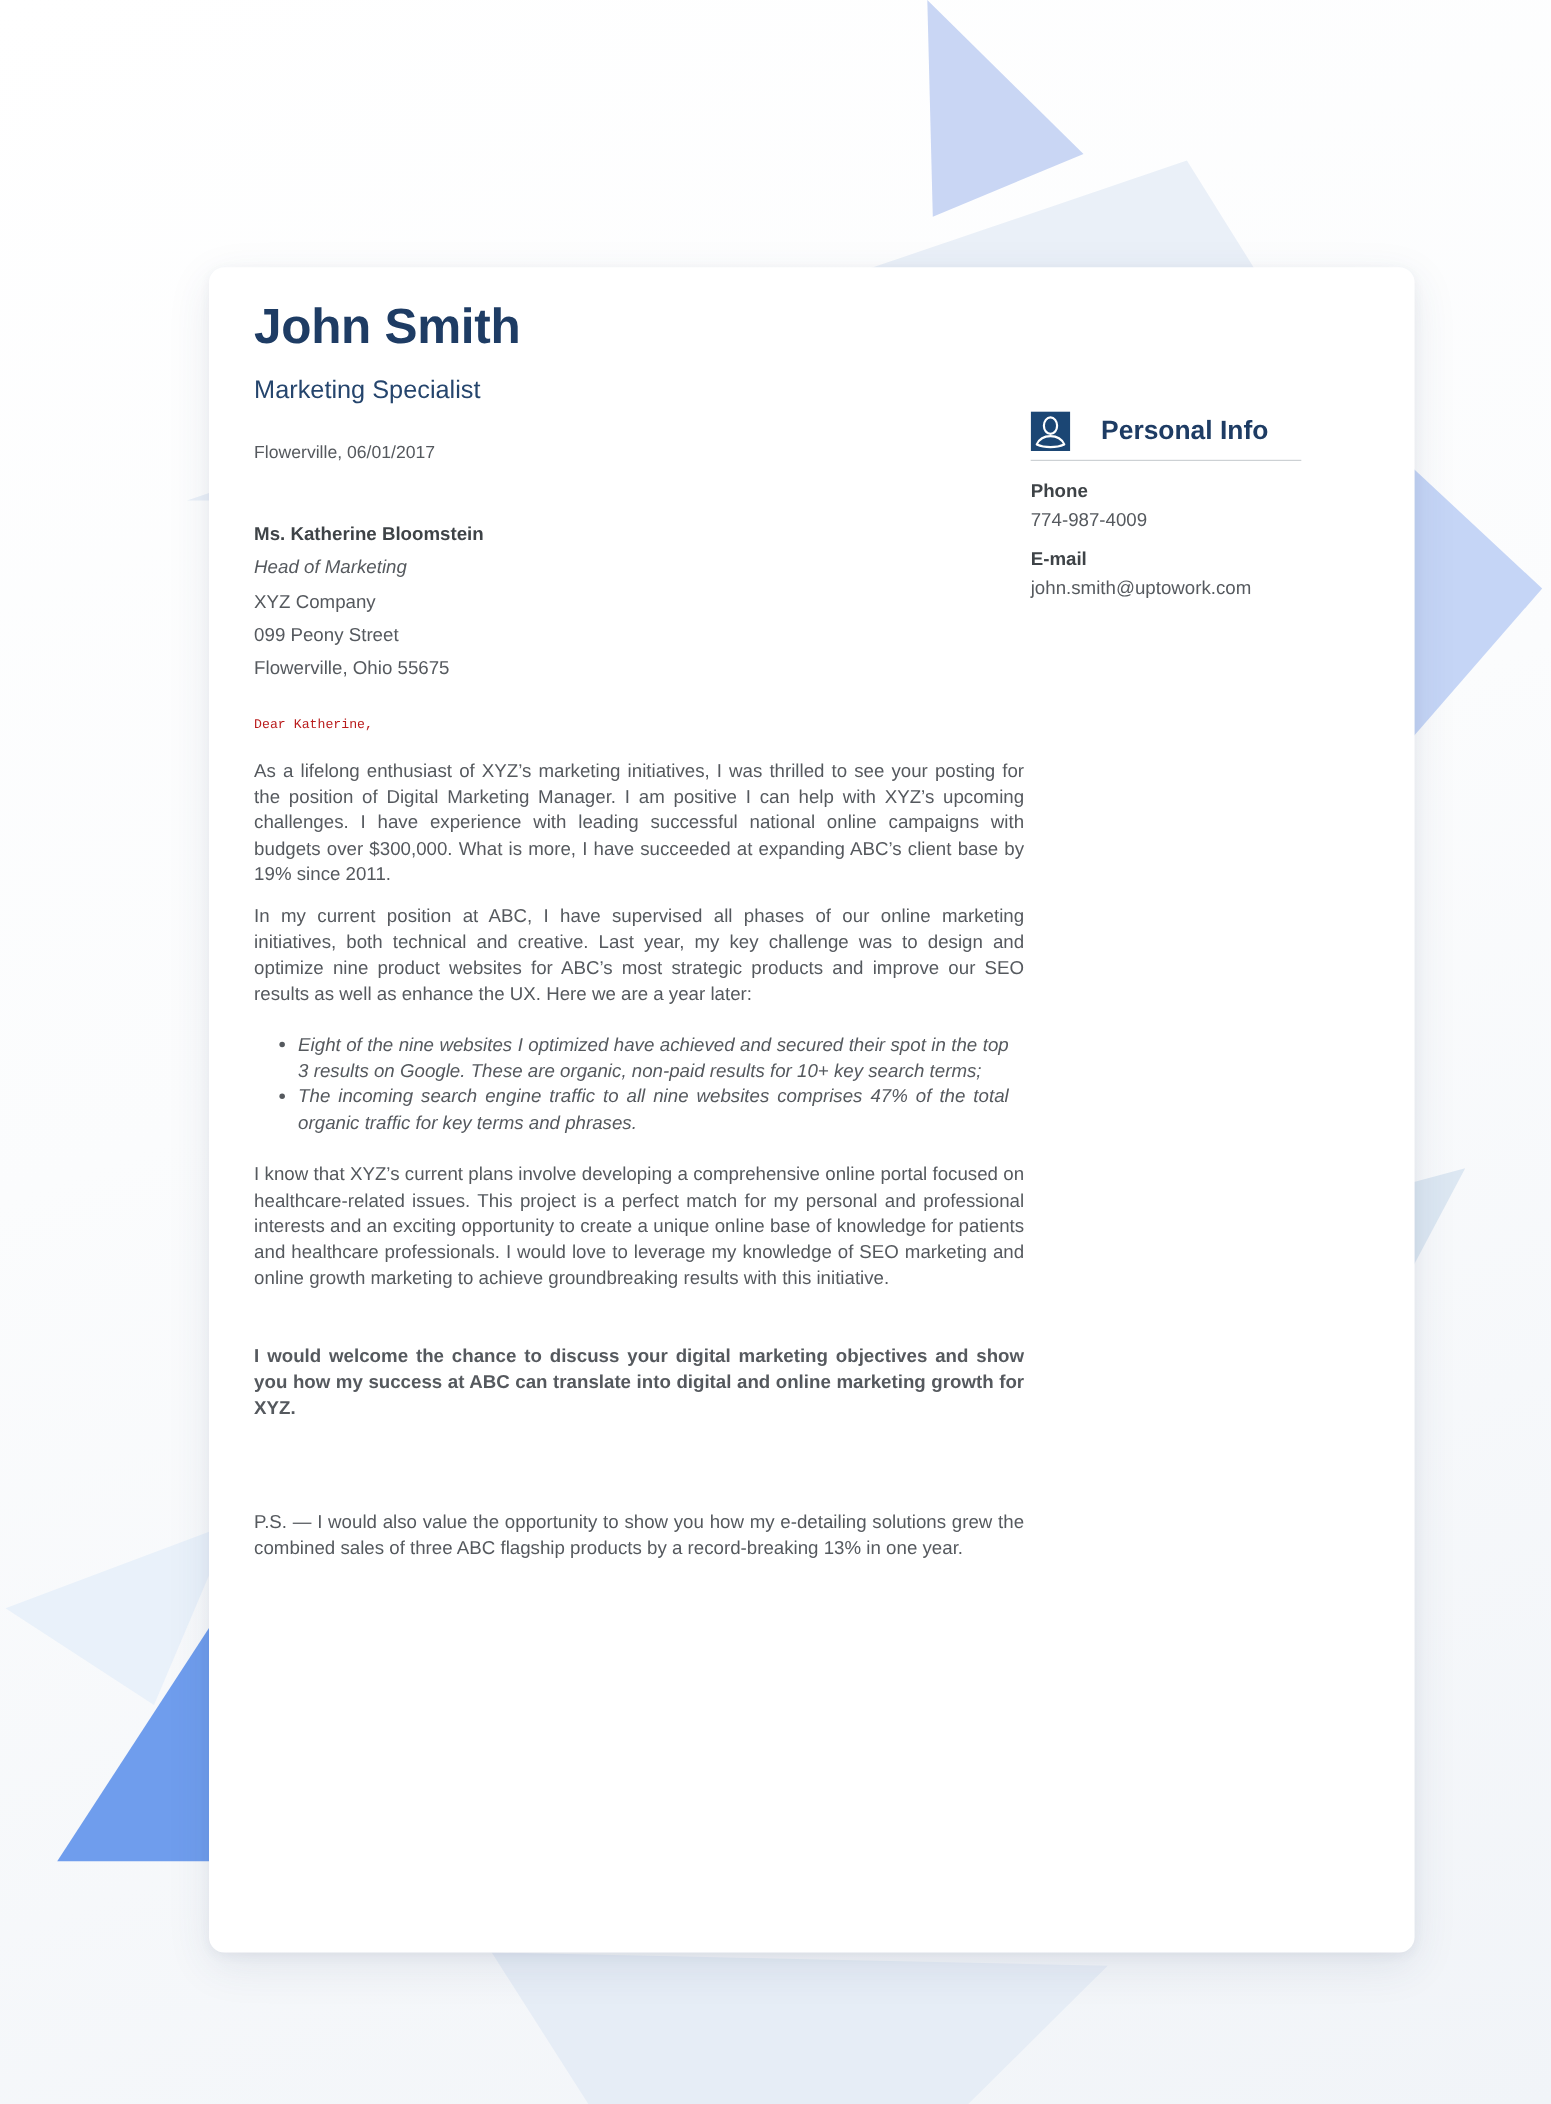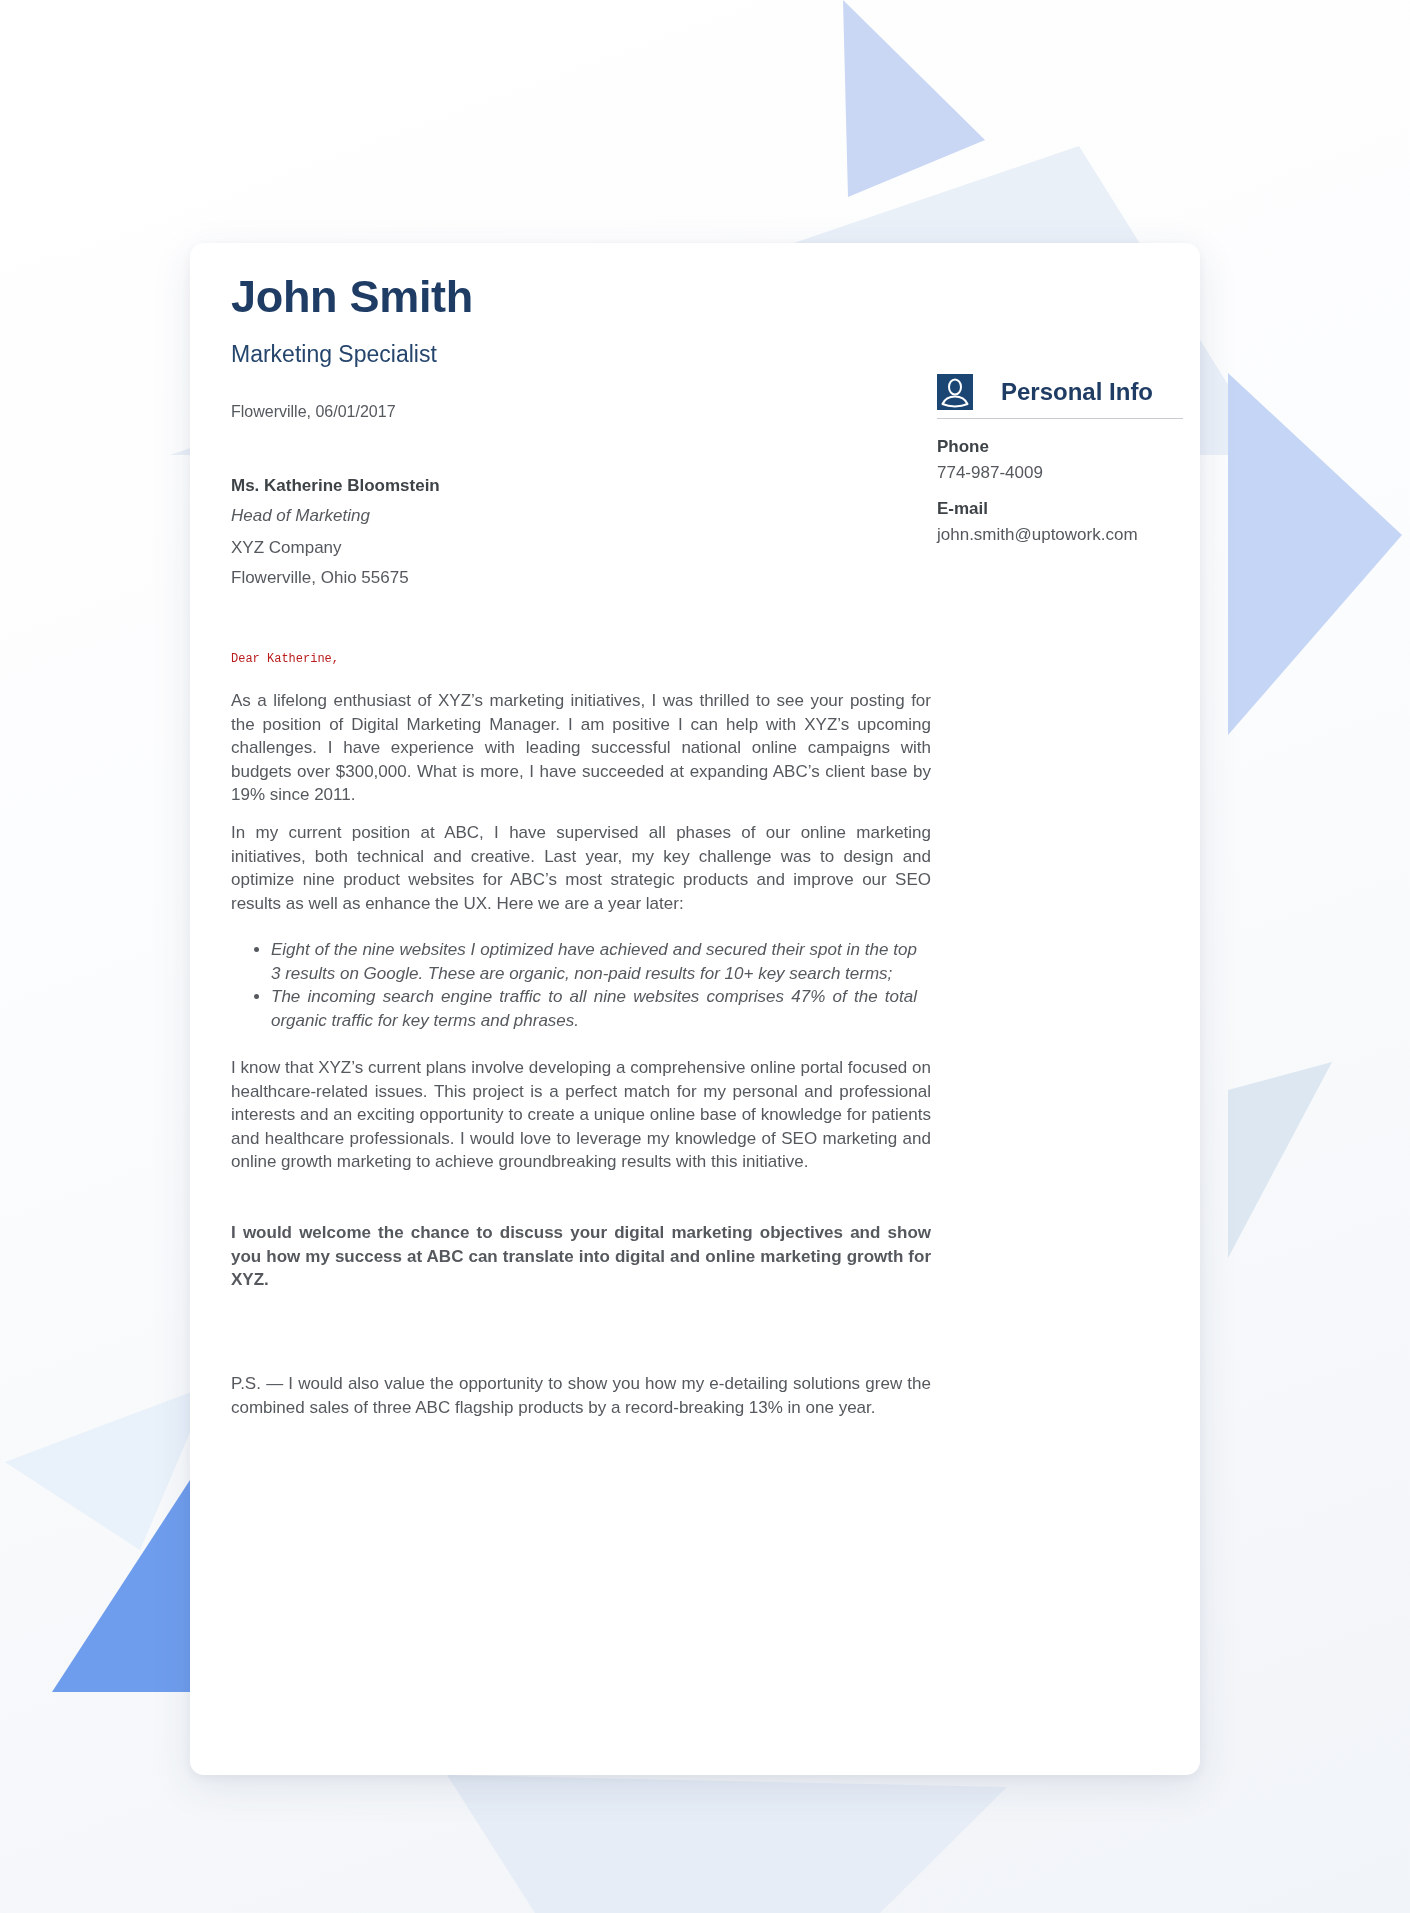--- a/index.html
+++ b/index.html
@@ -7,21 +7,21 @@
   body {
     width: 1410px; height: 1913px;
     position: relative; overflow: hidden;
     font-family: "Liberation Sans", sans-serif;
     background: linear-gradient(160deg, #ffffff 0%, #fbfcfd 45%, #f1f4f8 100%);
   }
   .bg-svg { position: absolute; left: 0; top: 0; width: 1410px; height: 1913px; }
 
   .card {
     position: absolute; left: 190px; top: 243px;
-    width: 1010px; height: 1532px;
+    width: 1096px; height: 1532px;
     background: #ffffff; border-radius: 14px;
     box-shadow: 0 12px 40px rgba(50,70,110,0.10), 0 3px 10px rgba(50,70,110,0.06);
   }
 
   .abs { position: absolute; }
 
   .person-name {
     left: 41px; top: 28px; width: 700px;
     font-size: 45px; font-weight: 700; letter-spacing: -0.3px;
     line-height: 52px; color: #1e3c64;
@@ -78,20 +78,21 @@
   <div class="abs person-name">John Smith</div>
   <div class="abs job-title">Marketing Specialist</div>
 
   <div class="abs date-line">Flowerville, 06/01/2017</div>
 
   <div class="abs recipient-title">Head of Marketing</div>
   <div class="abs recipient-name">Ms. Katherine Bloomstein</div>
 
   <div class="abs company-block">
     <div>XYZ Company</div>
+    <div>099 Peony Street</div>
     <div>Flowerville, Ohio 55675</div>
   </div>
 
   <div class="abs salutation">Dear Katherine,</div>
 
   <div class="abs para p1">As a lifelong enthusiast of XYZ’s marketing initiatives, I was thrilled to see your posting for the position of Digital Marketing Manager. I am positive I can help with XYZ’s upcoming challenges. I have experience with leading successful national online campaigns with budgets over $300,000. What is more, I have succeeded at expanding ABC’s client base by 19% since 2011.</div>
   <div class="abs para p2">In my current position at ABC, I have supervised all phases of our online marketing initiatives, both technical and creative. Last year, my key challenge was to design and optimize nine product websites for ABC’s most strategic products and improve our SEO results as well as enhance the UX. Here we are a year later:</div>
 
   <div class="abs para bullet-list">
     <ul>

